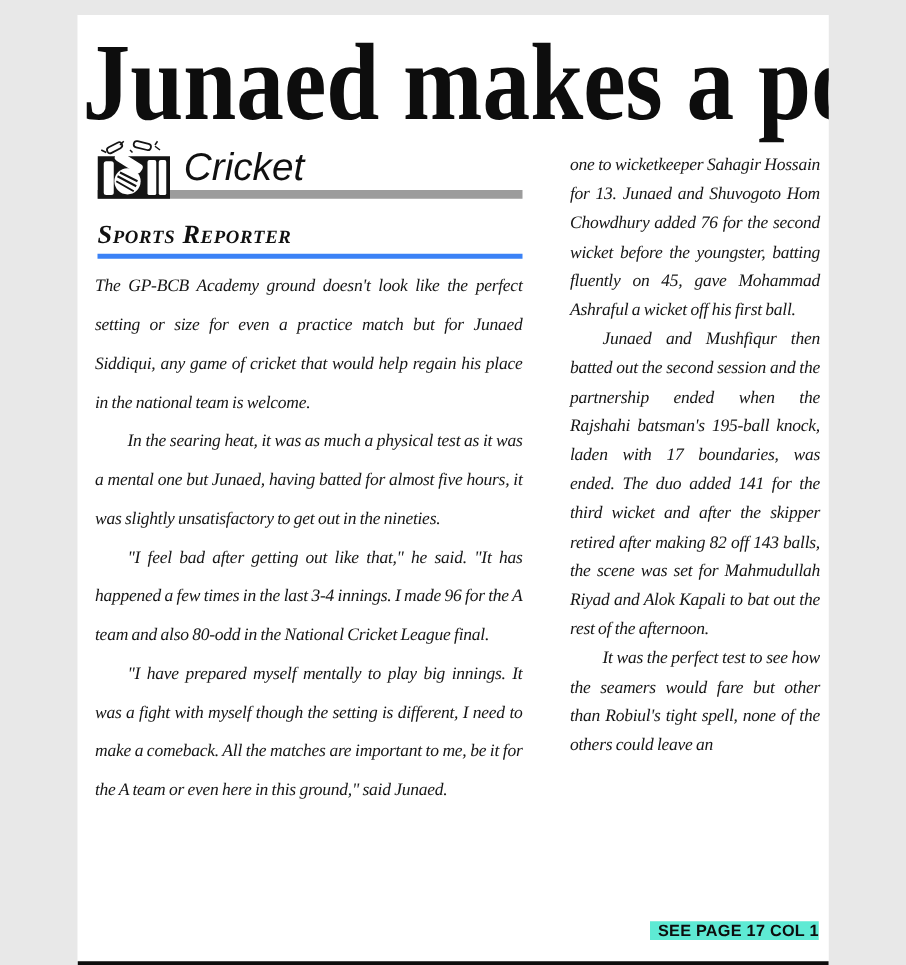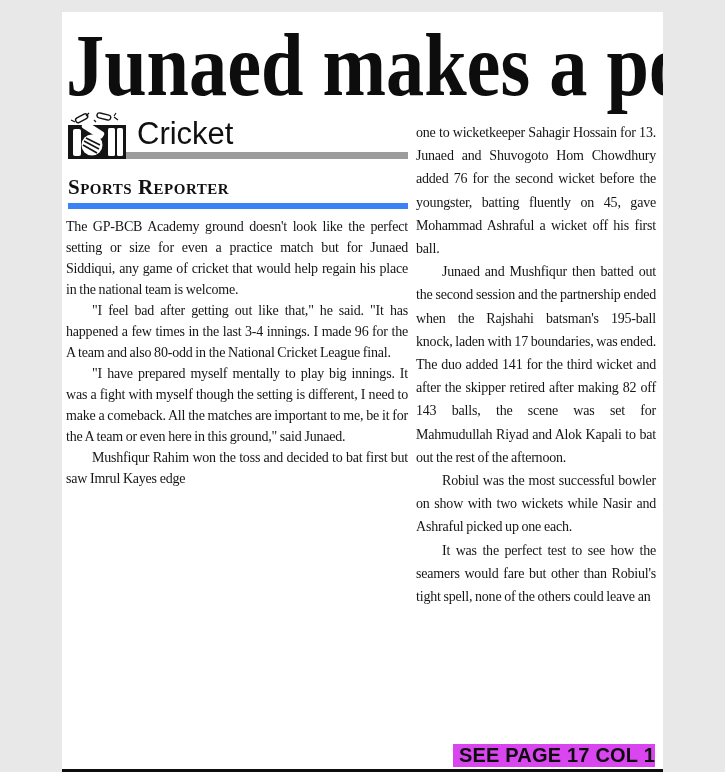--- a/index.html
+++ b/index.html
@@ -16,23 +16,24 @@
   
   .headline-svg { display: block; margin-top: 6px; }
   .headline-text {
     font-family: "Liberation Serif", serif;
     font-weight: bold;
     fill: #0d0d0d;
   }
   
   .columns {
     display: flex;
-    padding: 0 7px 0 4px;
-    gap: 8px;
+    padding: 0 7px 0 14px;
+    gap: 38px;
     align-items: flex-start;
+    font-style: italic;
   }
   .col-left  { width: 342px; flex: none; }
   .col-right { flex: 1; padding-top: 7px; }
 
   
   .section-banner { position: relative; height: 48px; }
   .banner-bar {
     position: absolute; left: 2px; right: 0; top: 38px; height: 7px;
     background: #9c9c9c;
   }
@@ -43,44 +44,44 @@
     font-size: 31px; line-height: 36px; color: #101010;
   }
 
   
   .byline {
     margin: 13px 0 0 2px;
     font-weight: bold;
     font-variant: small-caps;
     font-size: 21px;
     letter-spacing: 0.5px;
-    border-bottom: 6px solid #3b82f6;
+    border-bottom: 4px solid #3b82f6;
     padding-bottom: 3px;
   }
 
   
   .para {
     margin: 0;
     font-size: 14px;
     text-align: justify;
     letter-spacing: -0.2px;
     word-spacing: -0.5px;
     color: #151515;
   }
-  .col-left .para  { line-height: 21px; }
+  .col-left .para  { line-height: 31px; }
   .col-right .para { line-height: 23.2px; }
   .para.indent { text-indent: 26px; }
   .para.first { margin-top: 7px; }
 
   
   .jump-line {
-    position: absolute; right: 8px; bottom: 17px;
+    position: absolute; right: 8px; bottom: 32px;
     font-family: "Liberation Sans", sans-serif;
-    font-weight: bold; font-size: 20px; letter-spacing: 0.2px;
-    color: #0d0d0d; background: #d946ef; padding-left: 6px;
+    font-weight: bold; font-size: 13px; letter-spacing: 0.2px;
+    color: #0d0d0d; background: #5eead4; padding-left: 6px;
   }
   .bottom-bar {
     position: absolute; left: 0; right: 0; bottom: 0; height: 15px;
     background: #0d0d0d;
   }
 </style>
 </head>
 <body>
 
 <div class="page">
@@ -118,29 +119,28 @@
 
           <rect x="40" y="16" width="7" height="28" rx="1.5" fill="#ffffff"></rect>
           <rect x="49" y="16" width="6" height="28" rx="1.5" fill="#ffffff"></rect>
         </svg>
         <span class="section-label">Cricket</span>
       </div>
 
       <div class="byline">Sports Reporter</div>
 
       <p class="para first">The GP-BCB Academy ground doesn't look like the perfect setting or size for even a practice match but for Junaed Siddiqui, any game of cricket that would help regain his place in the national team is welcome.</p>
+      <p class="para indent">In the searing heat, it was as much a physical test as it was a mental one but Junaed, having batted for almost five hours, it was slightly unsatisfactory to get out in the nineties.</p>
       <p class="para indent">"I feel bad after getting out like that," he said. "It has happened a few times in the last 3-4 innings. I made 96 for the A team and also 80-odd in the National Cricket League final.</p>
       <p class="para indent">"I have prepared myself mentally to play big innings. It was a fight with myself though the setting is different, I need to make a comeback. All the matches are important to me, be it for the A team or even here in this ground," said Junaed.</p>
-      <p class="para indent">Mushfiqur Rahim won the toss and decided to bat first but saw Imrul Kayes edge</p>
     </div>
 
     <div class="col-right">
       <p class="para">one to wicketkeeper Sahagir Hossain for 13. Junaed and Shuvogoto Hom Chowdhury added 76 for the second wicket before the youngster, batting fluently on 45, gave Mohammad Ashraful a wicket off his first ball.</p>
       <p class="para indent">Junaed and Mushfiqur then batted out the second session and the partnership ended when the Rajshahi batsman's 195-ball knock, laden with 17 boundaries, was ended. The duo added 141 for the third wicket and after the skipper retired after making 82 off 143 balls, the scene was set for Mahmudullah Riyad and Alok Kapali to bat out the rest of the afternoon.</p>
-      <p class="para indent">Robiul was the most successful bowler on show with two wickets while Nasir and Ashraful picked up one each.</p>
       <p class="para indent">It was the perfect test to see how the seamers would fare but other than Robiul's tight spell, none of the others could leave an</p>
     </div>
 
   </div>
 
   <div class="jump-line">SEE PAGE 17 COL 1</div>
   <div class="bottom-bar"></div>
 
 </div>
 

